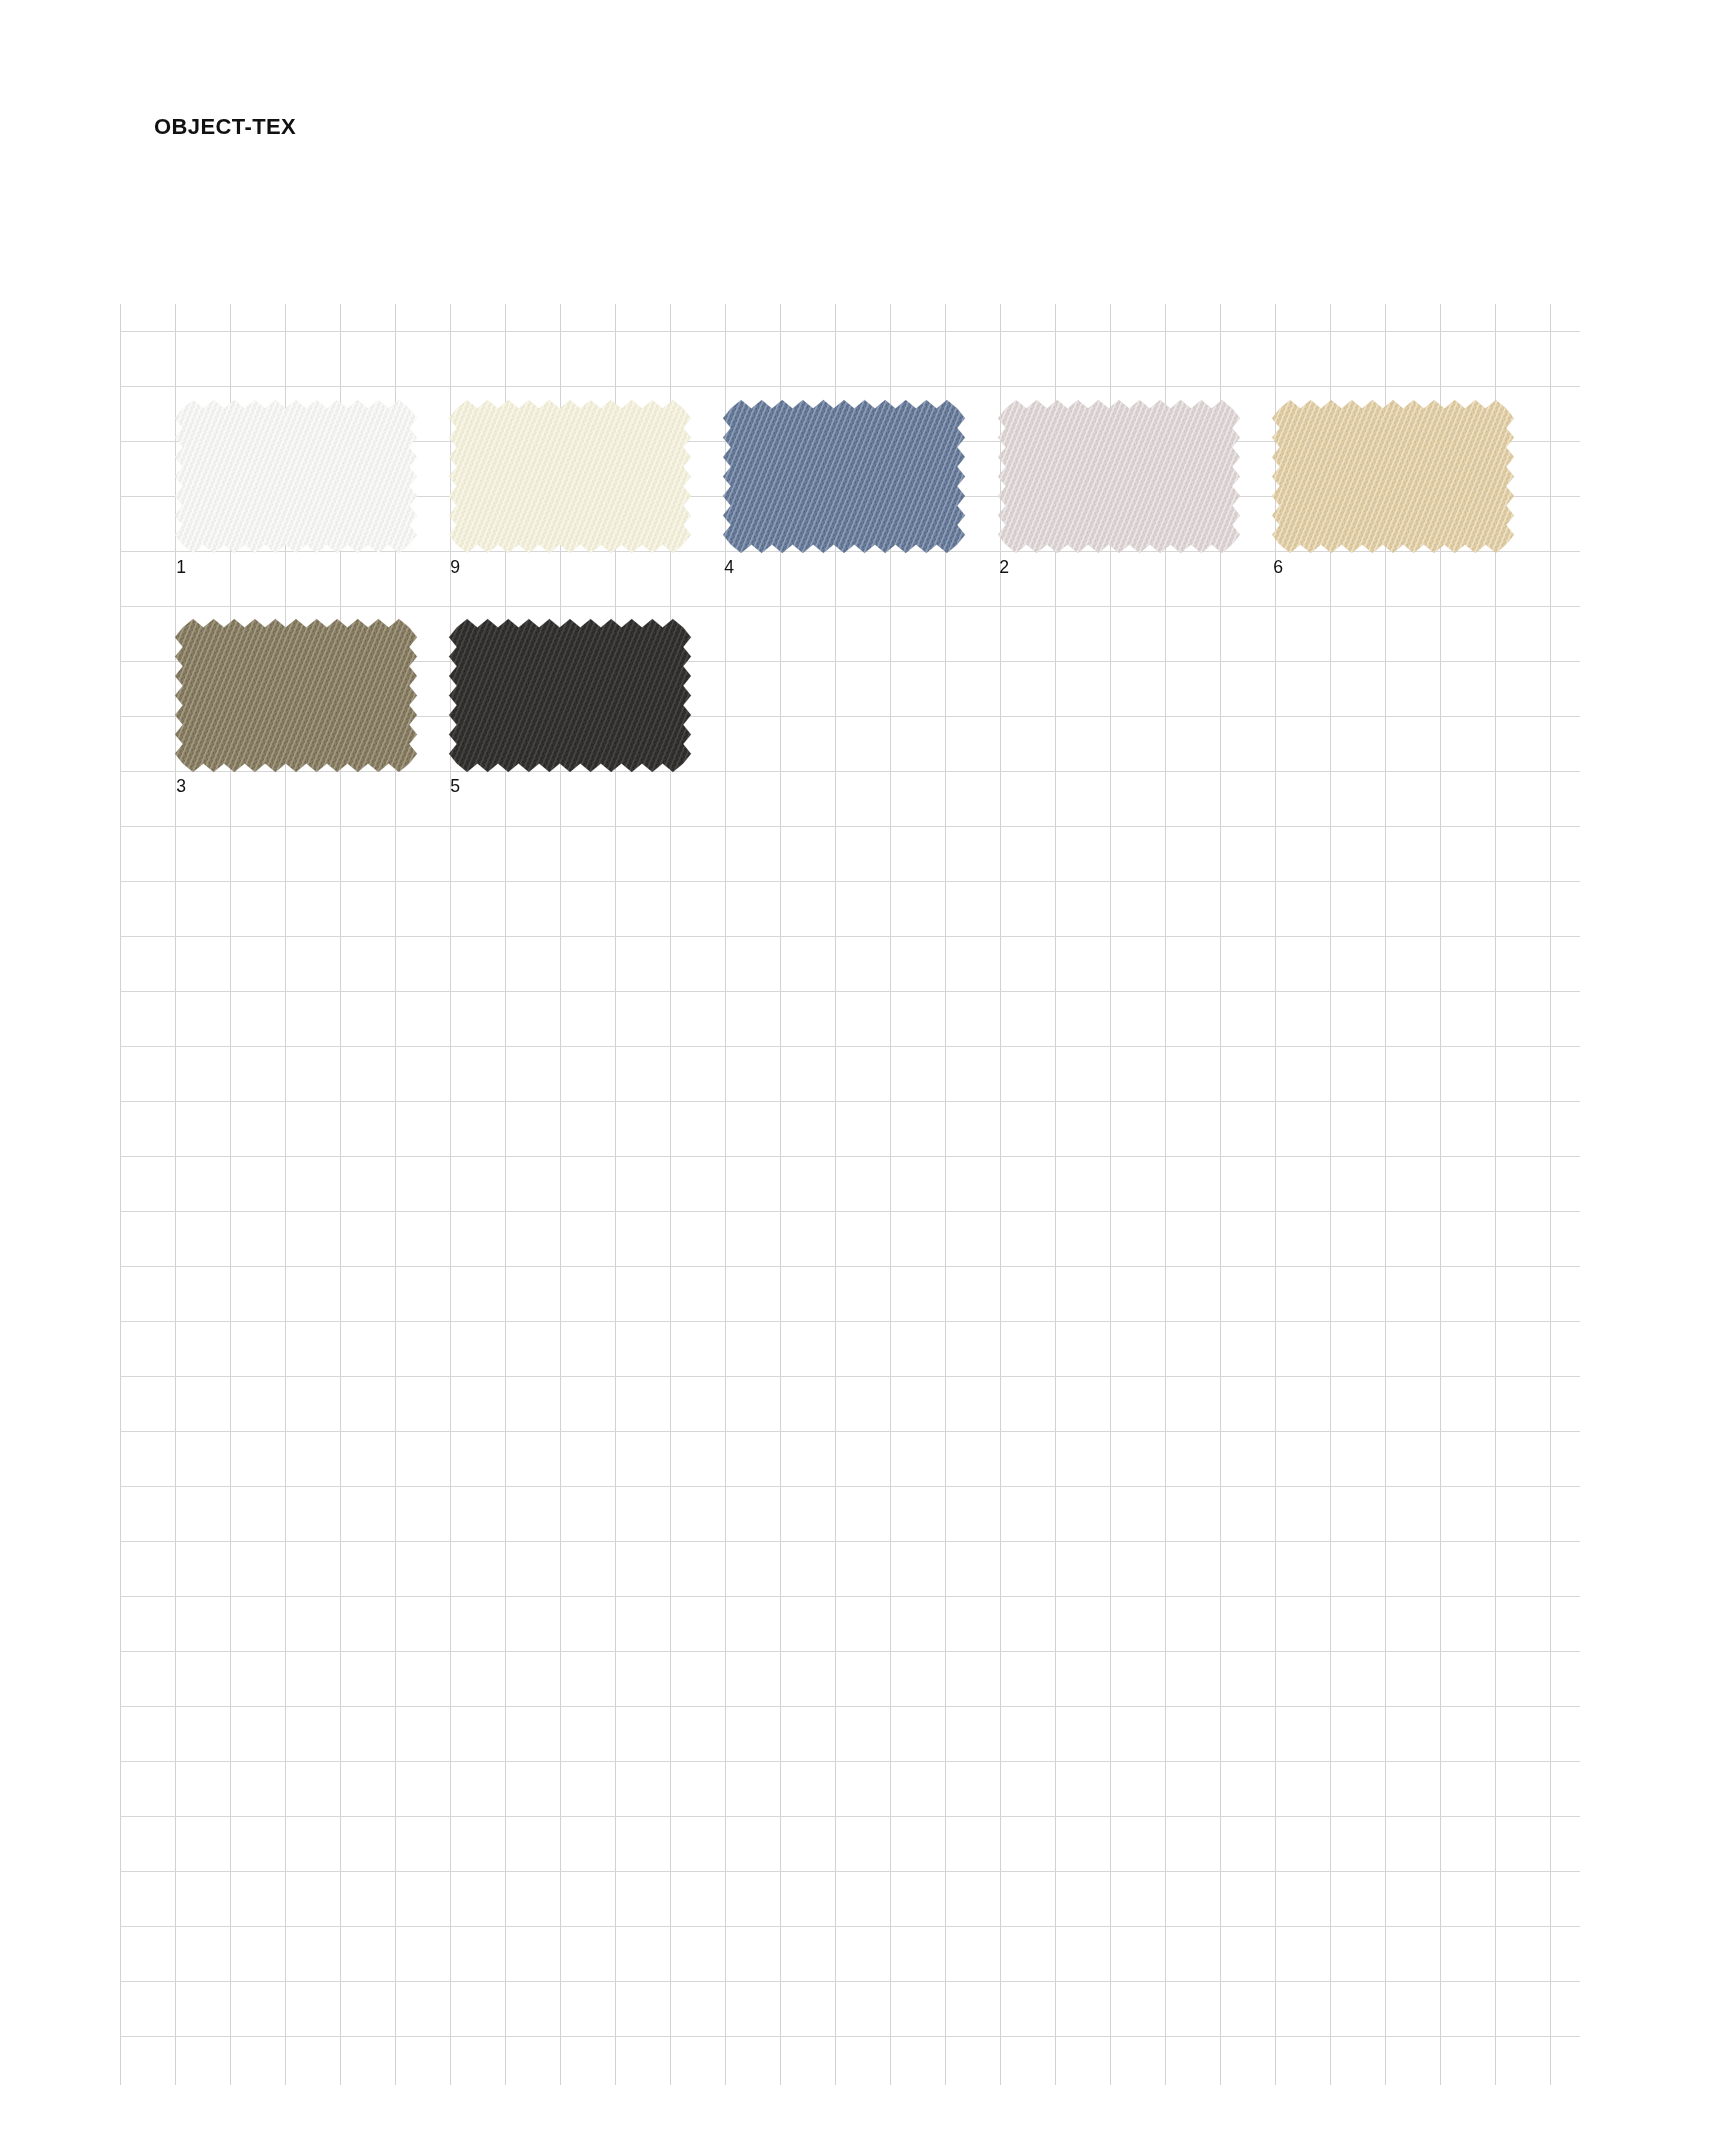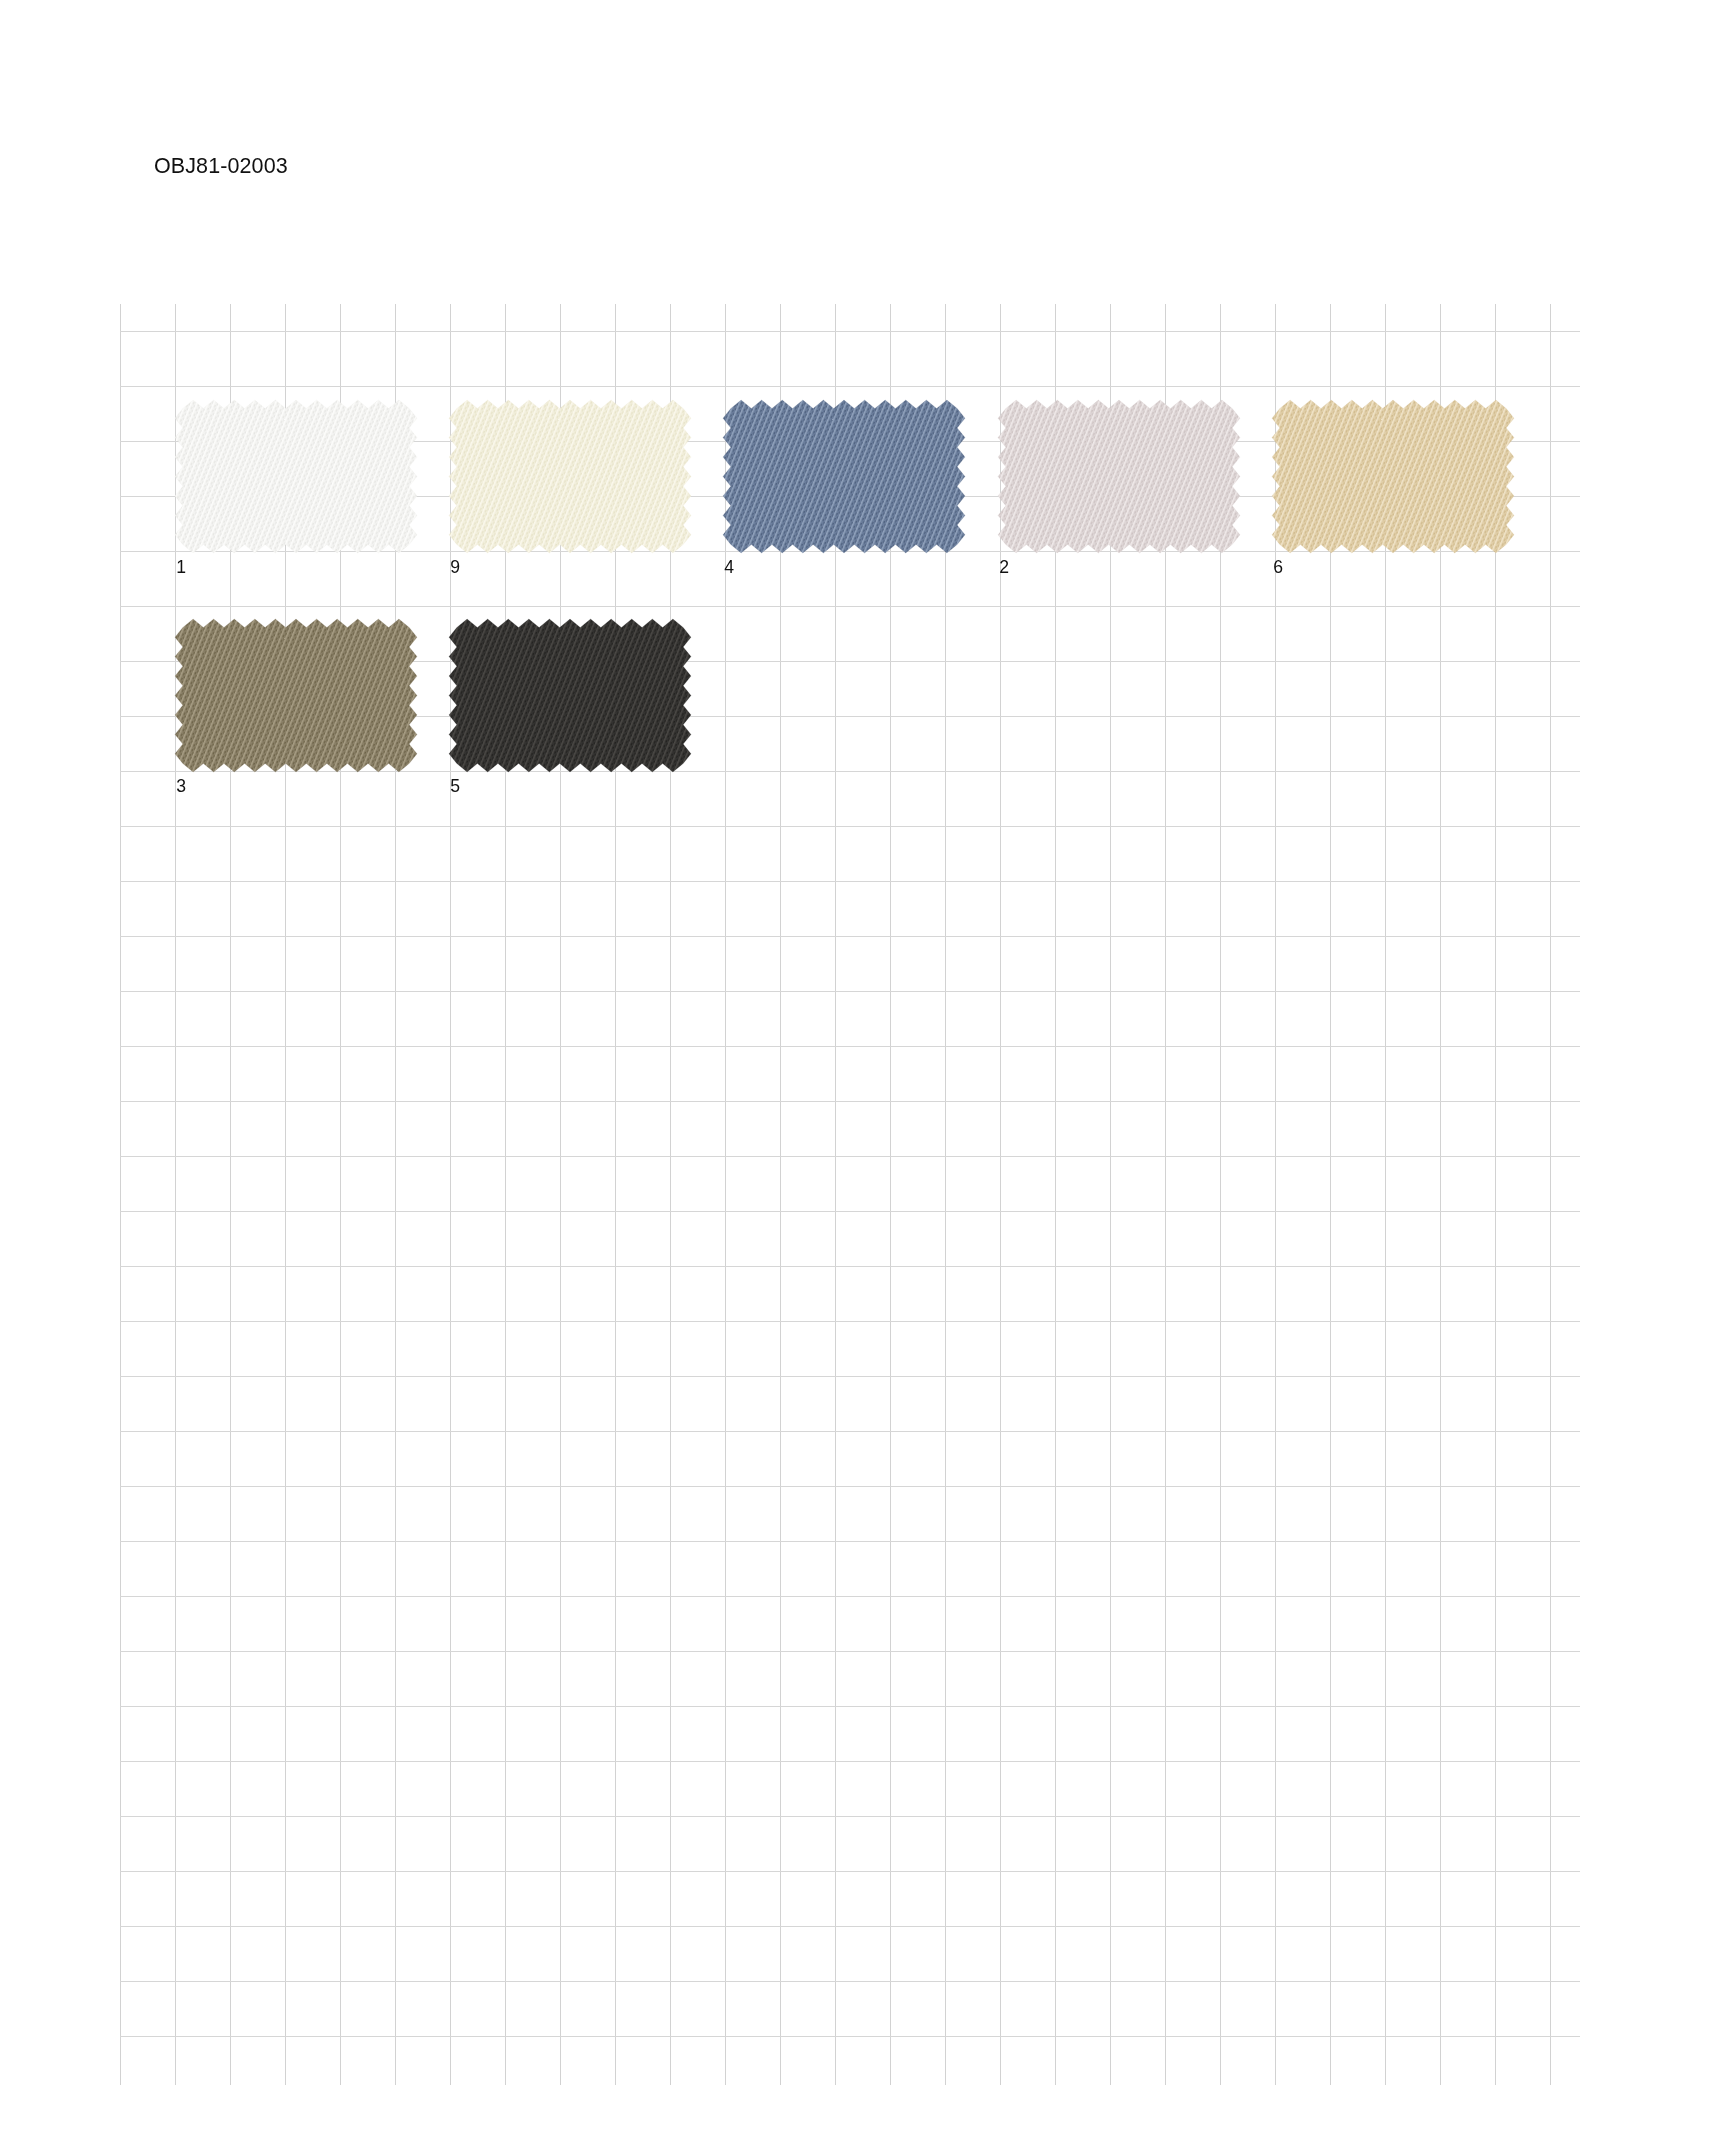--- a/index.html
+++ b/index.html
@@ -122,21 +122,21 @@
     font-size: 17.6px;
     font-weight: 400;
     color: #111111;
     line-height: 1;
   }
 </style>
 </head>
 <body>
 
 <div id="header">
-  <div id="collection-code">OBJ81-02003</div>
+  <div id="brand-title">OBJECT-TEX</div>
 </div>
 
 <div id="grid-sheet">
 
   <div id="grid-lines-v"></div>
   <div id="grid-lines-h"></div>
 
   <div id="swatch-row-1" class="swatch-row">
 
     <div class="swatch-cell">

